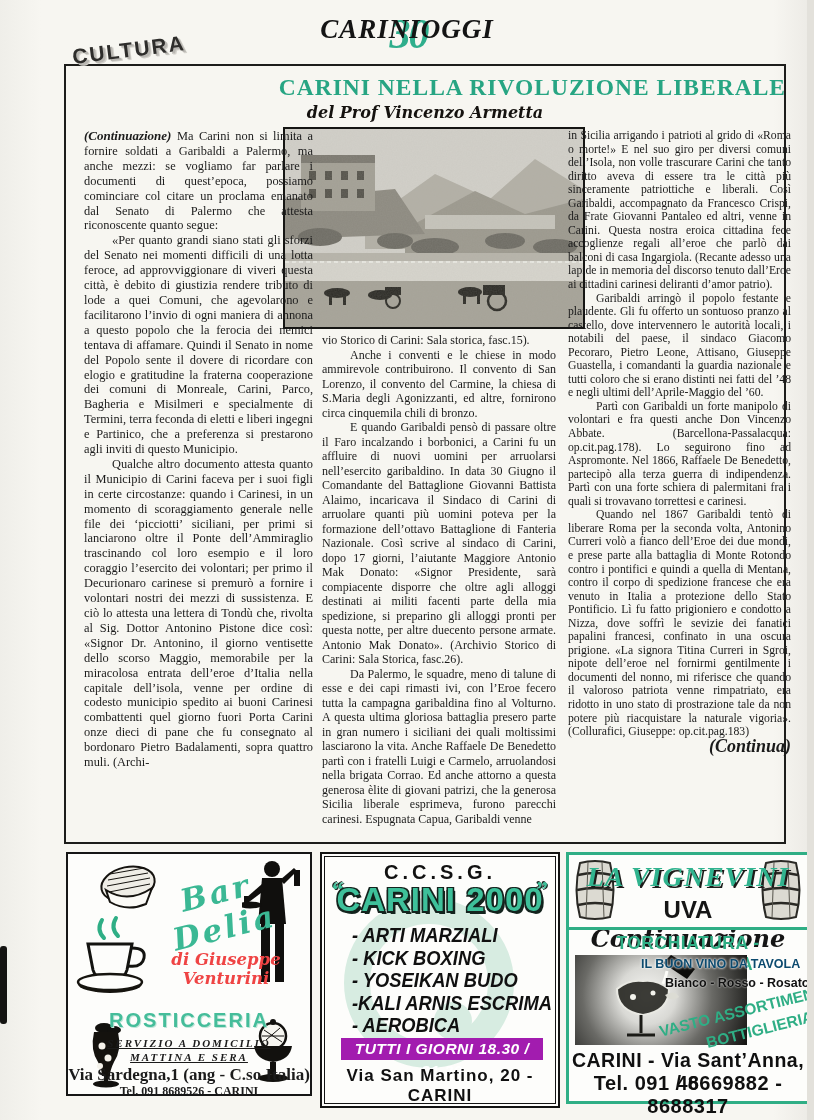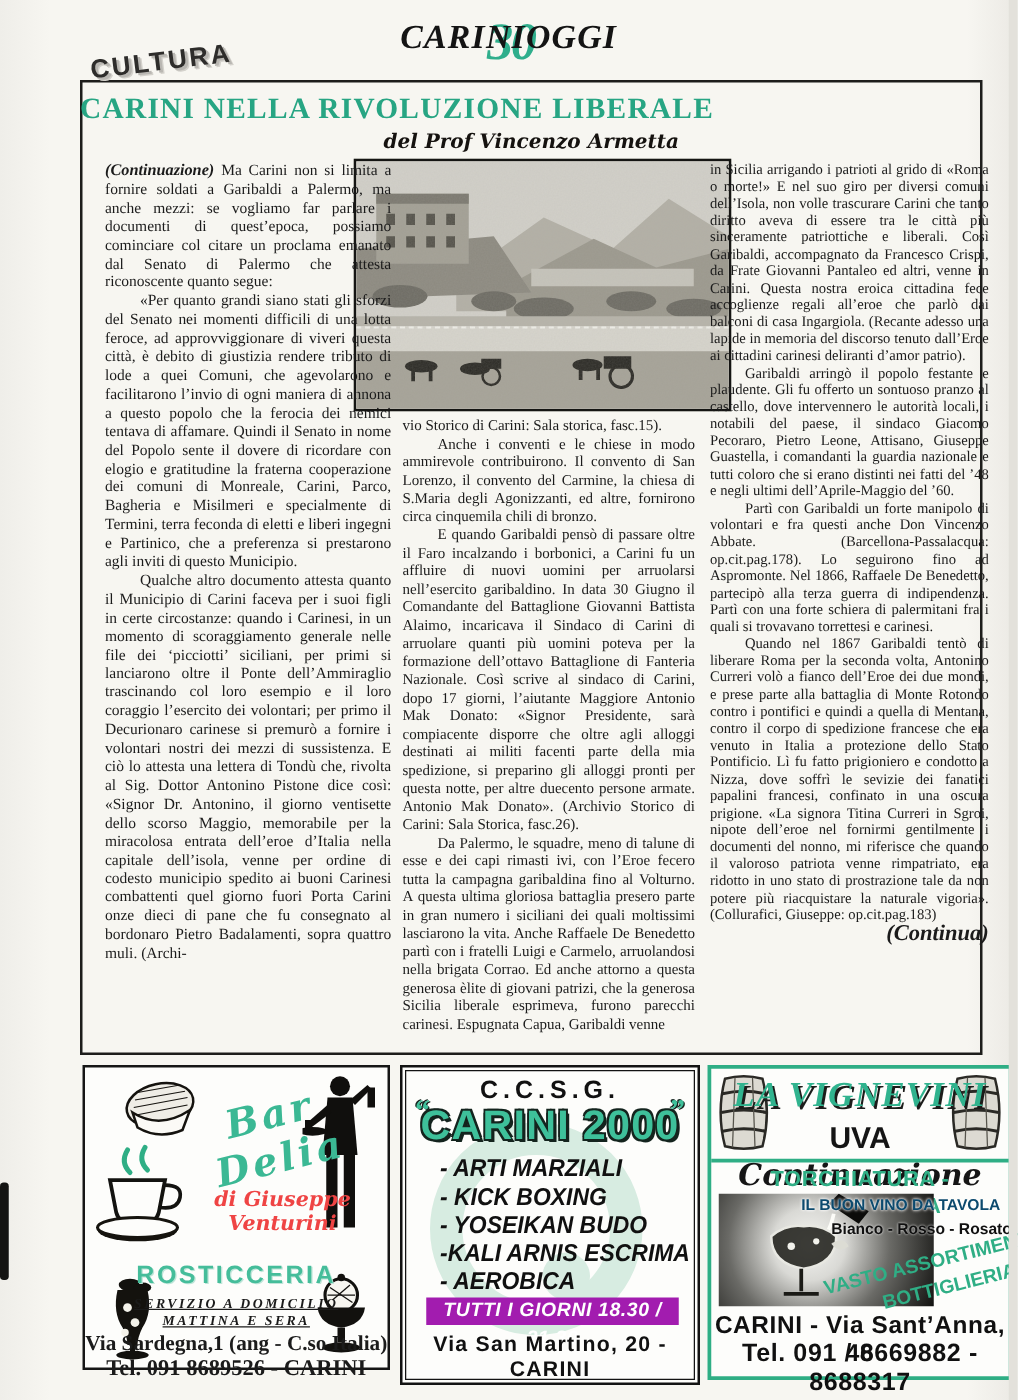--- a/index.html
+++ b/index.html
@@ -11,21 +11,21 @@
   .brand{position:relative;display:inline-block;font-family:"Liberation Serif",serif;
     font-style:italic;font-weight:bold;font-size:27px;letter-spacing:1px;color:#141414;z-index:2;}
   .brand .num{position:absolute;left:50%;top:-4px;transform:translateX(-46%);
     font-size:42px;color:#2fae8c;z-index:-1;font-style:italic;font-weight:bold;letter-spacing:-2px;}
   .cultura{position:absolute;left:68px;top:38px;z-index:3;
     font-family:"Liberation Sans",sans-serif;font-weight:bold;font-size:21px;letter-spacing:2px;
     color:#2e2d2b;text-shadow:2px 2px 0 #b9b7b2,3px 3px 0 #d4d2cc;
     transform:rotate(-7deg);background:transparent;padding:0 4px;}
   
   .frame{position:absolute;left:64px;top:64px;width:722px;height:780px;border:2px solid #1d1d1b;box-sizing:border-box;}
-  .art-title{position:absolute;left:64px;top:74px;width:722px;text-align:left;
+  .art-title{position:absolute;left:64px;top:74px;width:722px;text-align:right;
     font-weight:bold;font-size:23.5px;letter-spacing:1px;color:#27a583;}
   .byline{position:absolute;left:64px;top:103px;width:722px;text-align:center;
     font-style:italic;font-weight:bold;font-size:16px;color:#15120f;font-family:"DejaVu Serif",serif;}
   .col{position:absolute;text-align:justify;overflow:hidden;}
   .col p{margin:0;}
   .p-ind{text-indent:28px;}
   #col1{left:84px;top:129px;width:229px;height:714px;font-size:12.4px;line-height:14.9px;}
   #col2{left:322px;top:333px;width:234px;height:510px;font-size:12px;line-height:14.5px;}
   #col3{left:568px;top:129px;width:223px;height:714px;font-size:11.7px;line-height:13.55px;}
   .contlbl{font-weight:bold;font-style:italic;font-size:13px;}
@@ -44,21 +44,21 @@
     letter-spacing:3px;color:#3bb894;text-align:center;}
   .bd-owner{position:absolute;left:78px;top:96px;width:160px;text-align:center;
     font-family:"DejaVu Serif",serif;font-style:italic;font-weight:bold;font-size:16.5px;color:#ef4444;}
   .bd-l1{top:128px;font-weight:bold;font-size:20px;letter-spacing:1px;color:#45bd9a;text-shadow:1px 1px 0 #bfe5d8;}
   .bd-l2{top:155px;font-weight:bold;font-size:20px;letter-spacing:2px;color:#45bd9a;text-shadow:1px 1px 0 #bfe5d8;}
   .bd-s1{top:183px;font-family:"Liberation Serif",serif;font-weight:bold;font-style:italic;
     font-size:11px;letter-spacing:2px;text-decoration:underline;}
   .bd-s2{top:197px;font-family:"Liberation Serif",serif;font-weight:bold;font-style:italic;
     font-size:11px;letter-spacing:2px;text-decoration:underline;}
   .bd-addr{top:211px;font-family:"Liberation Serif",serif;font-weight:bold;font-size:17px;}
-  .bd-tel{top:230px;font-family:"Liberation Serif",serif;font-weight:bold;font-size:18px;}
+  .bd-tel{top:230px;font-family:"Liberation Serif",serif;font-weight:bold;font-size:12px;}
   .bd-ico{position:absolute;}
   
   #ad2{left:320px;top:852px;width:240px;height:256px;border:2px solid #131313;}
   .inner-border{position:absolute;left:2px;top:2px;right:2px;bottom:2px;border:1.5px solid #131313;pointer-events:none;}
   .swirl{position:absolute;left:22px;top:44px;width:170px;height:170px;border:26px solid #d7ece1;
     border-radius:50%;box-sizing:border-box;}
   .swirl-dot{position:absolute;left:112px;top:148px;width:38px;height:38px;background:#d7ece1;border-radius:50%;}
   .c2-org{top:7px;font-weight:bold;font-size:20px;letter-spacing:4px;color:#111;z-index:2;}
   .c2-name{top:27px;font-weight:bold;font-size:33px;letter-spacing:1px;color:#3ec09a;z-index:2;
     text-shadow:-1.5px -1.5px 0 #14241e,1.5px -1.5px 0 #14241e,-1.5px 1.5px 0 #14241e,1.5px 1.5px 0 #14241e,2.5px 2.5px 0 #14241e;}

